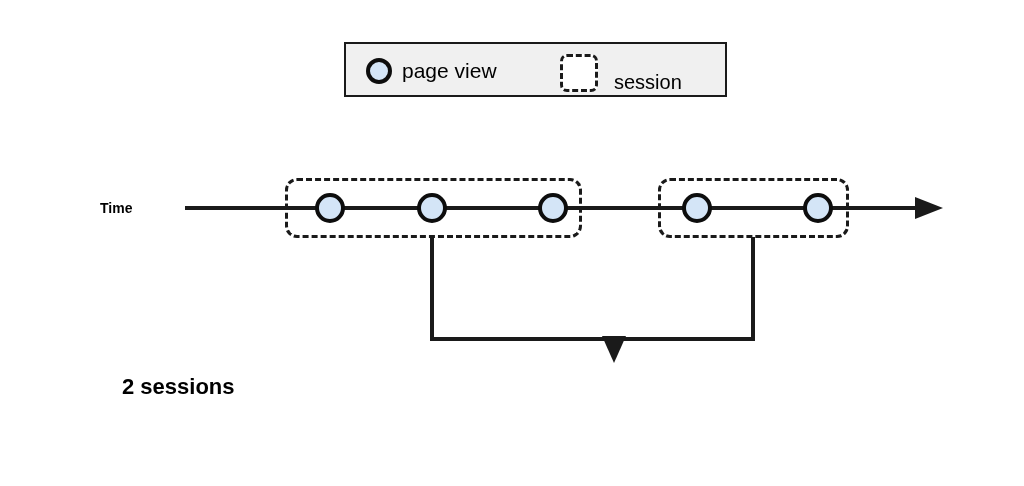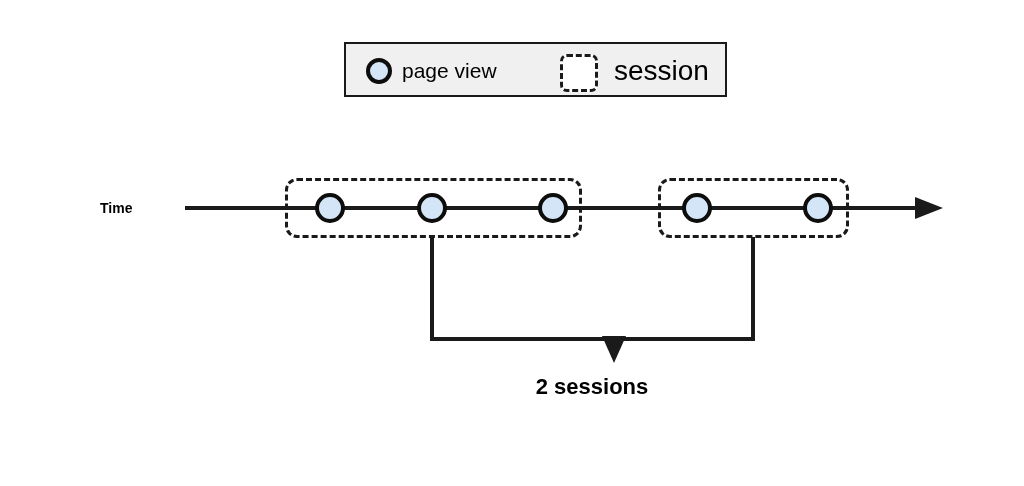--- a/index.html
+++ b/index.html
@@ -63,24 +63,24 @@
     width: 38px;
     height: 38px;
     background: #ffffff;
     border: 3px dashed #1a1a1a;
     border-radius: 7px;
     box-sizing: border-box;
   }
   .legend-label-session {
     position: absolute;
     left: 268px;
-    top: 14px;
+    top: 25px;
     height: 26px;
     line-height: 26px;
-    font-size: 28px;
+    font-size: 20px;
     white-space: nowrap;
   }
 
   
   .time-label {
     position: absolute;
     left: 100px;
     top: 194px;
     font-size: 14px;
     font-weight: bold;
@@ -115,21 +115,21 @@
   #dot-3 { left: 538px; }
   #dot-4 { left: 682px; }
   #dot-5 { left: 803px; }
 
   
   .callout-label {
     position: absolute;
     left: 0;
     top: 374px;
     width: 940px;
-    text-align: center;
+    text-align: left;
     font-size: 22px;
     font-weight: bold;
     white-space: nowrap;
   }
   .callout-label span { position: relative; left: 122px; }
 </style>
 </head>
 <body>
 
 <svg id="canvas" viewBox="0 0 1024 486">

